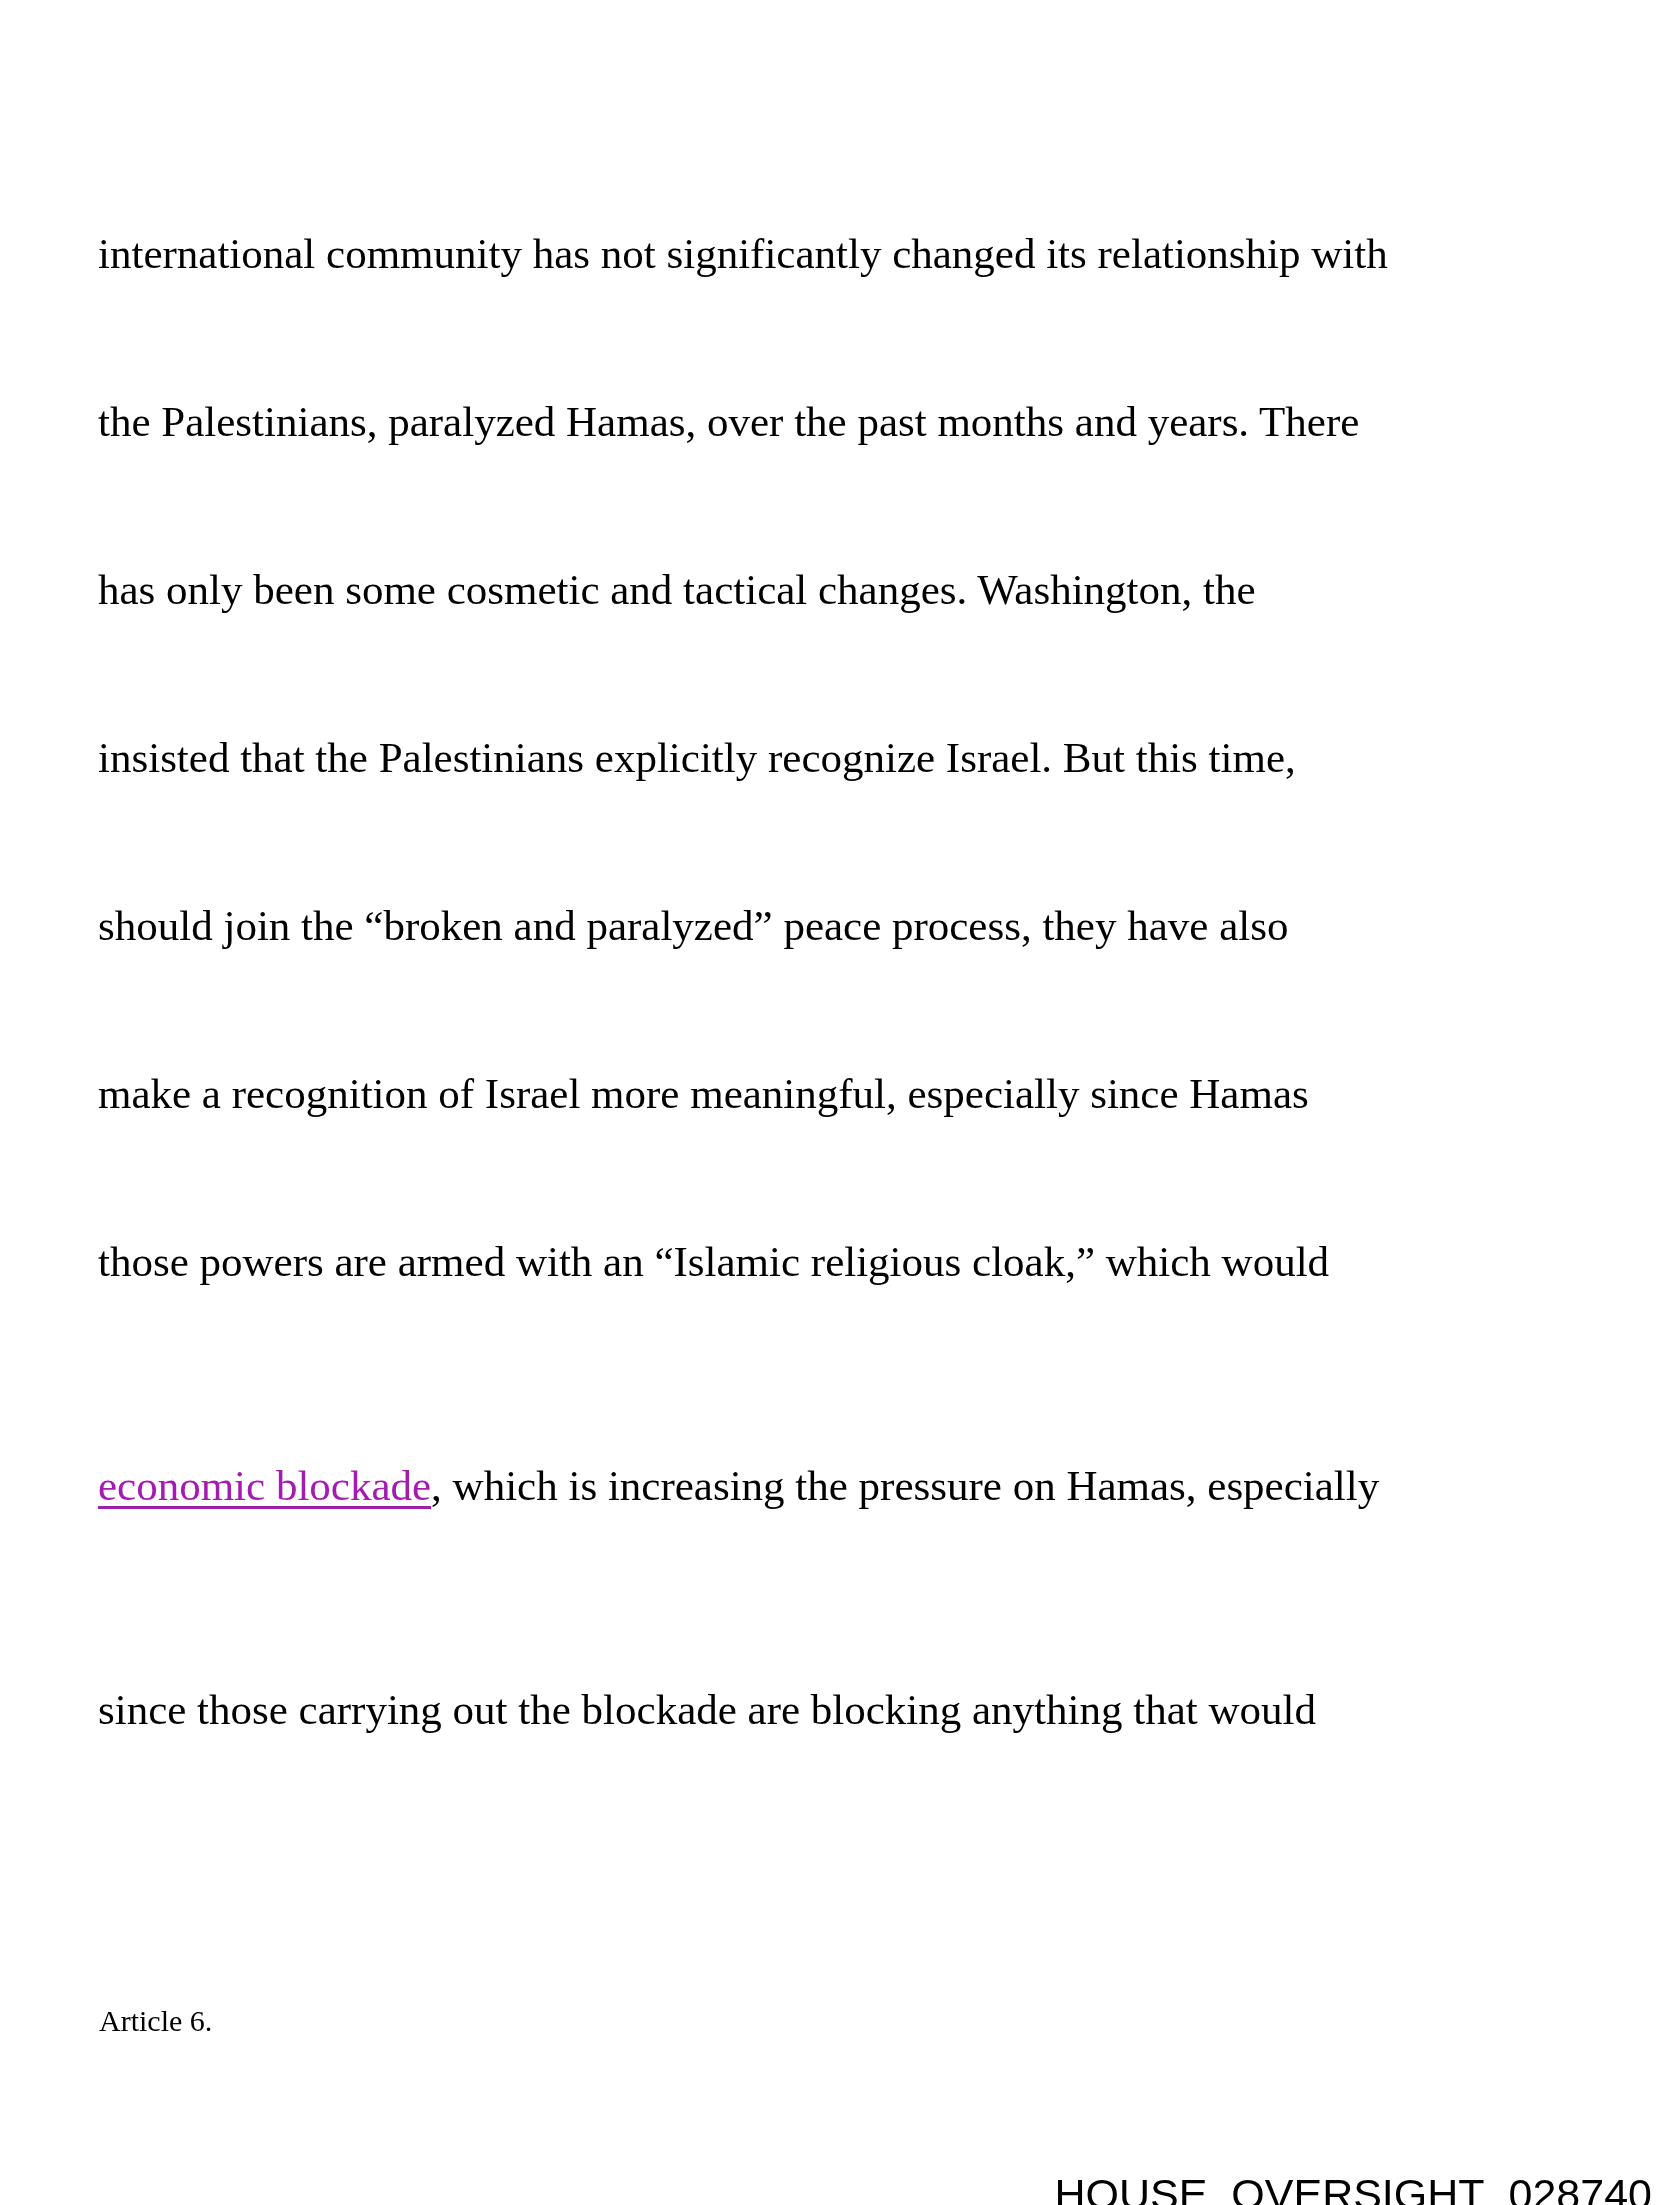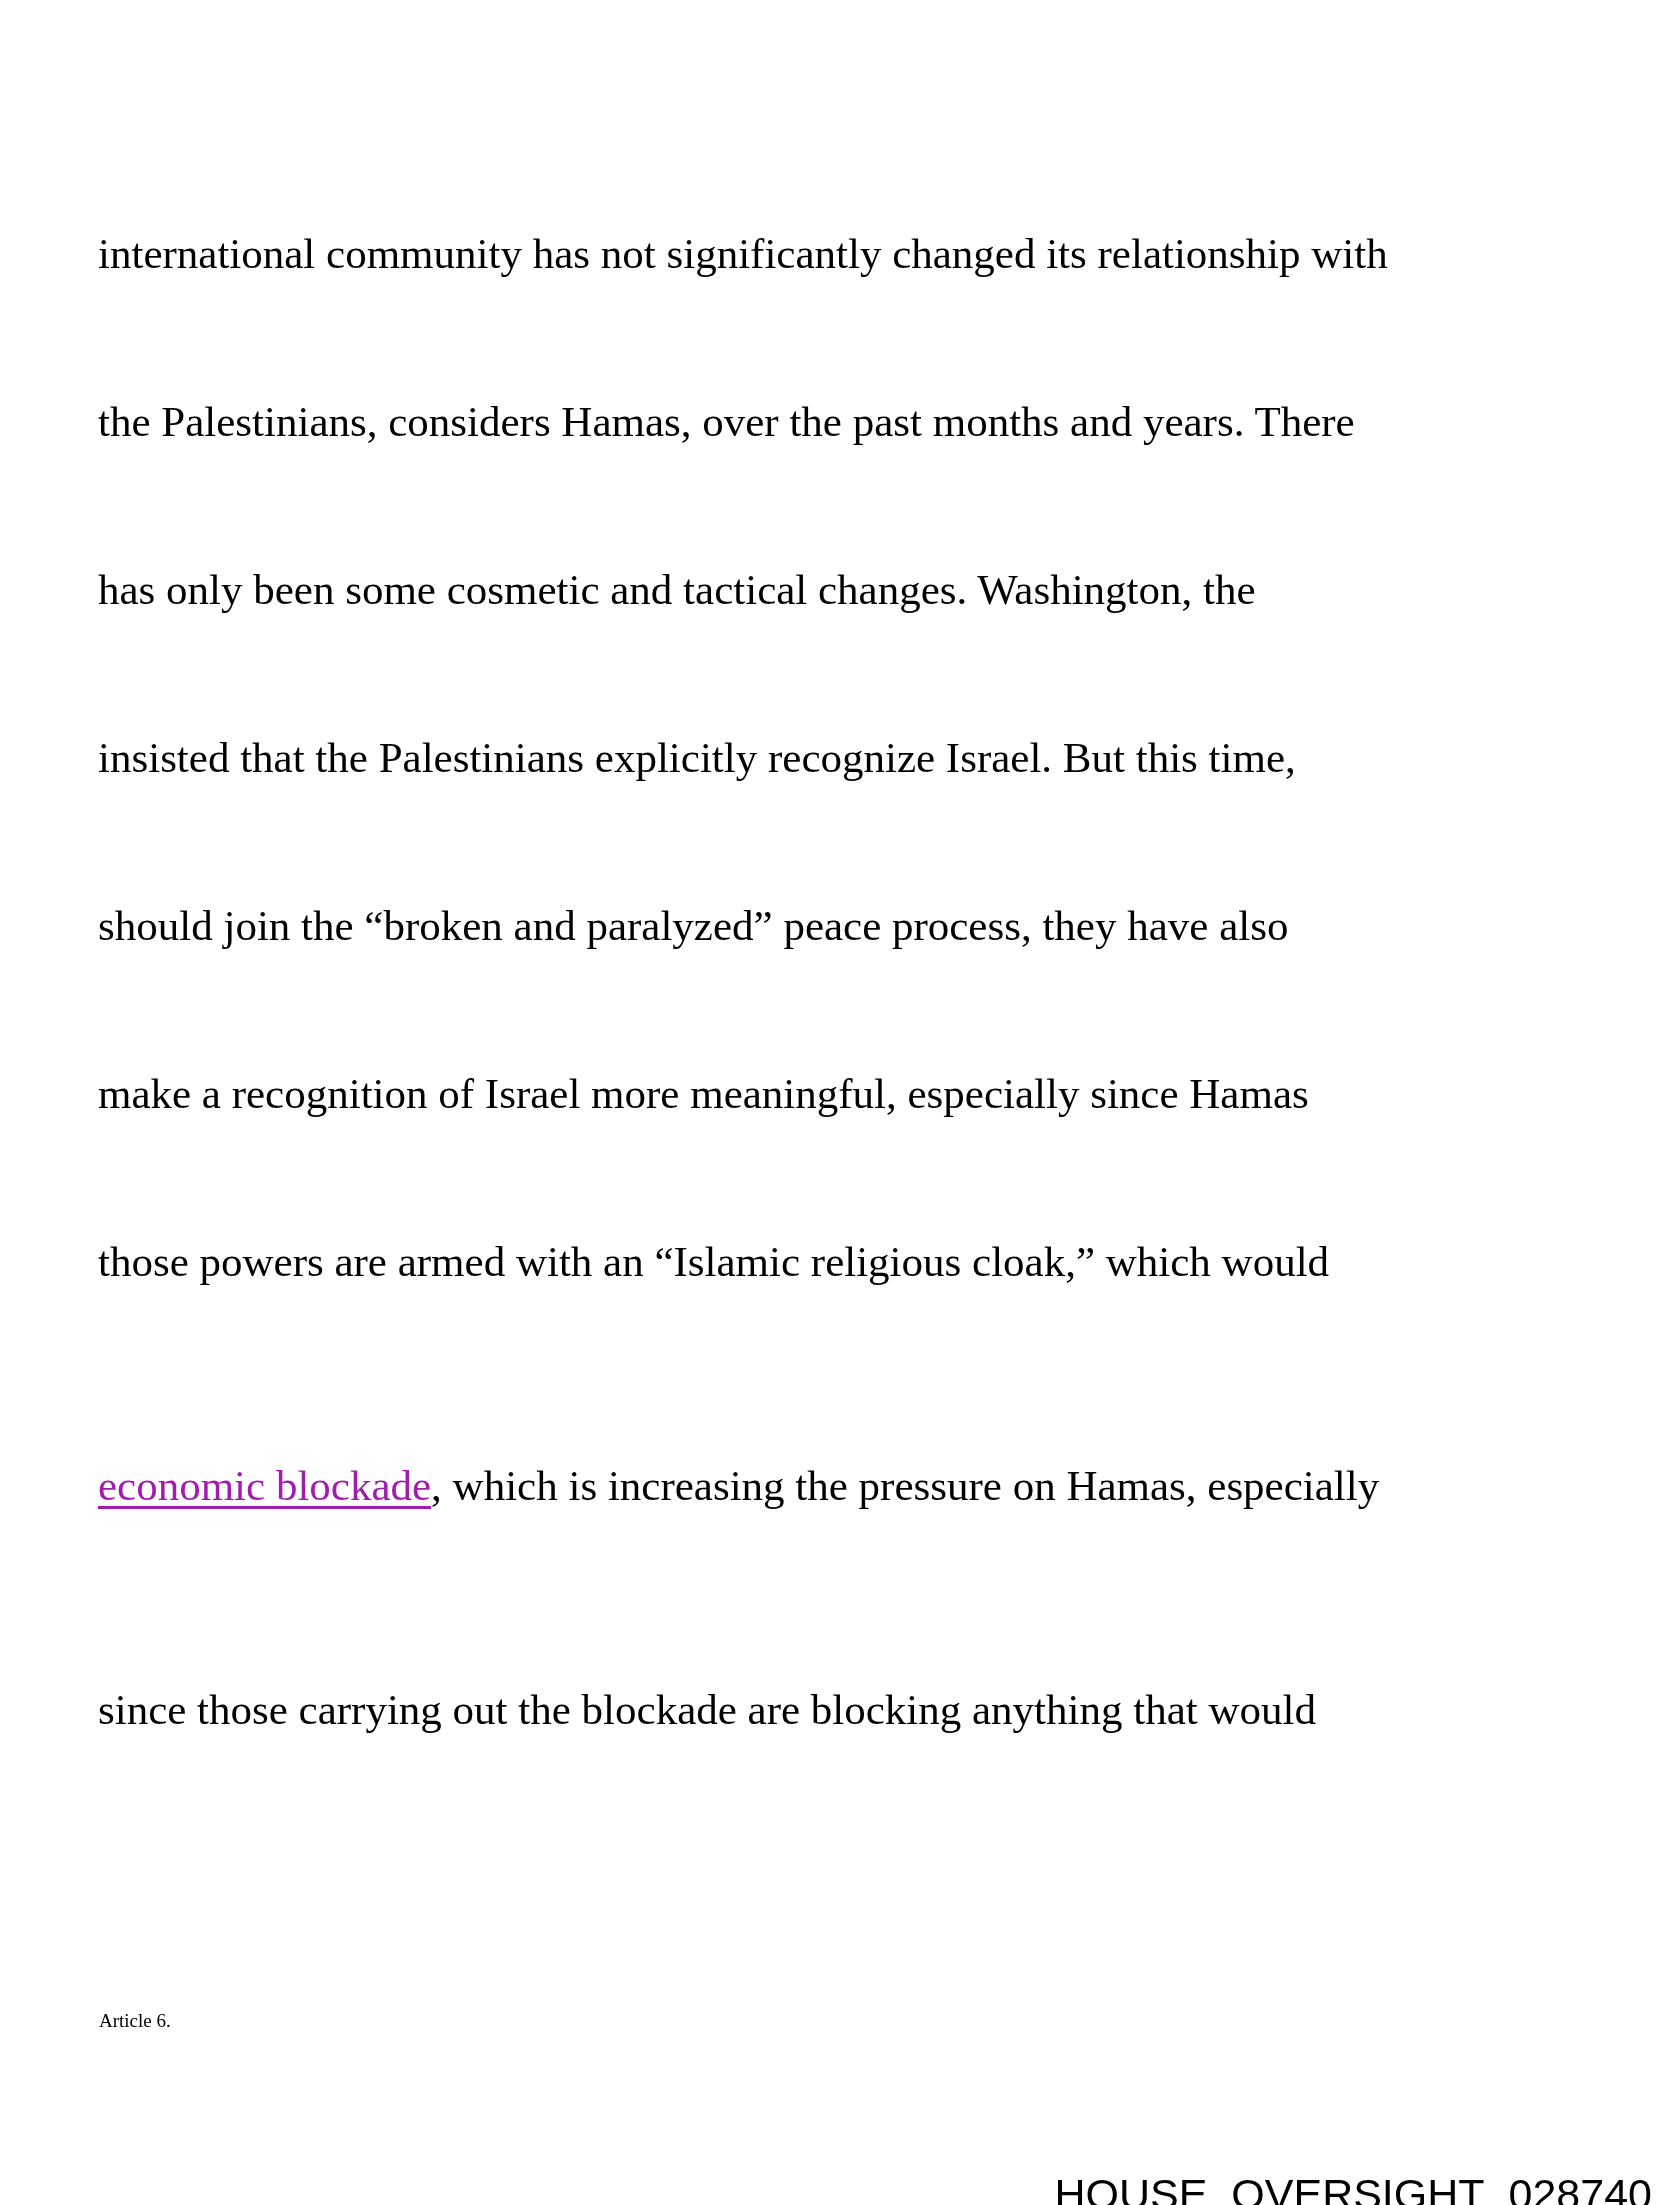--- a/index.html
+++ b/index.html
@@ -32,41 +32,41 @@
     color: #a21caf;
     text-decoration: underline;
     text-decoration-thickness: 3.3px;
     text-underline-offset: 5.9px;
     cursor: pointer;
   }
   .footnote {
     position: absolute;
     left: 99px;
     top: 1989px;
-    font-size: 19px;
+    font-size: 30px;
     line-height: 31px;
   }
   .bates {
     position: absolute;
     right: 17px;
     top: 2159px;
     font-family: "Liberation Sans", sans-serif;
     font-size: 43px;
     line-height: 39px;
     letter-spacing: 0px;
   }
 </style>
 </head>
 <body>
 
 <div class="page">
 
   <div class="article">
     <div class="line">international community has not significantly changed its relationship with</div>
-    <div class="line">the Palestinians, considers Hamas, over the past months and years. There</div>
+    <div class="line">the Palestinians, paralyzed Hamas, over the past months and years. There</div>
     <div class="line">has only been some cosmetic and tactical changes. Washington, the</div>
     <div class="line">insisted that the Palestinians explicitly recognize Israel. But this time,</div>
     <div class="line">should join the “broken and paralyzed” peace process, they have also</div>
     <div class="line">make a recognition of Israel more meaningful, especially since Hamas</div>
     <div class="line">those powers are armed with an “Islamic religious cloak,” which would</div>
 
     <div class="line"><span class="doc-link">economic blockade</span><span>, which is increasing the pressure on Hamas, especially</span></div>
 
     <div class="line">since those carrying out the blockade are blocking anything that would</div>
     

